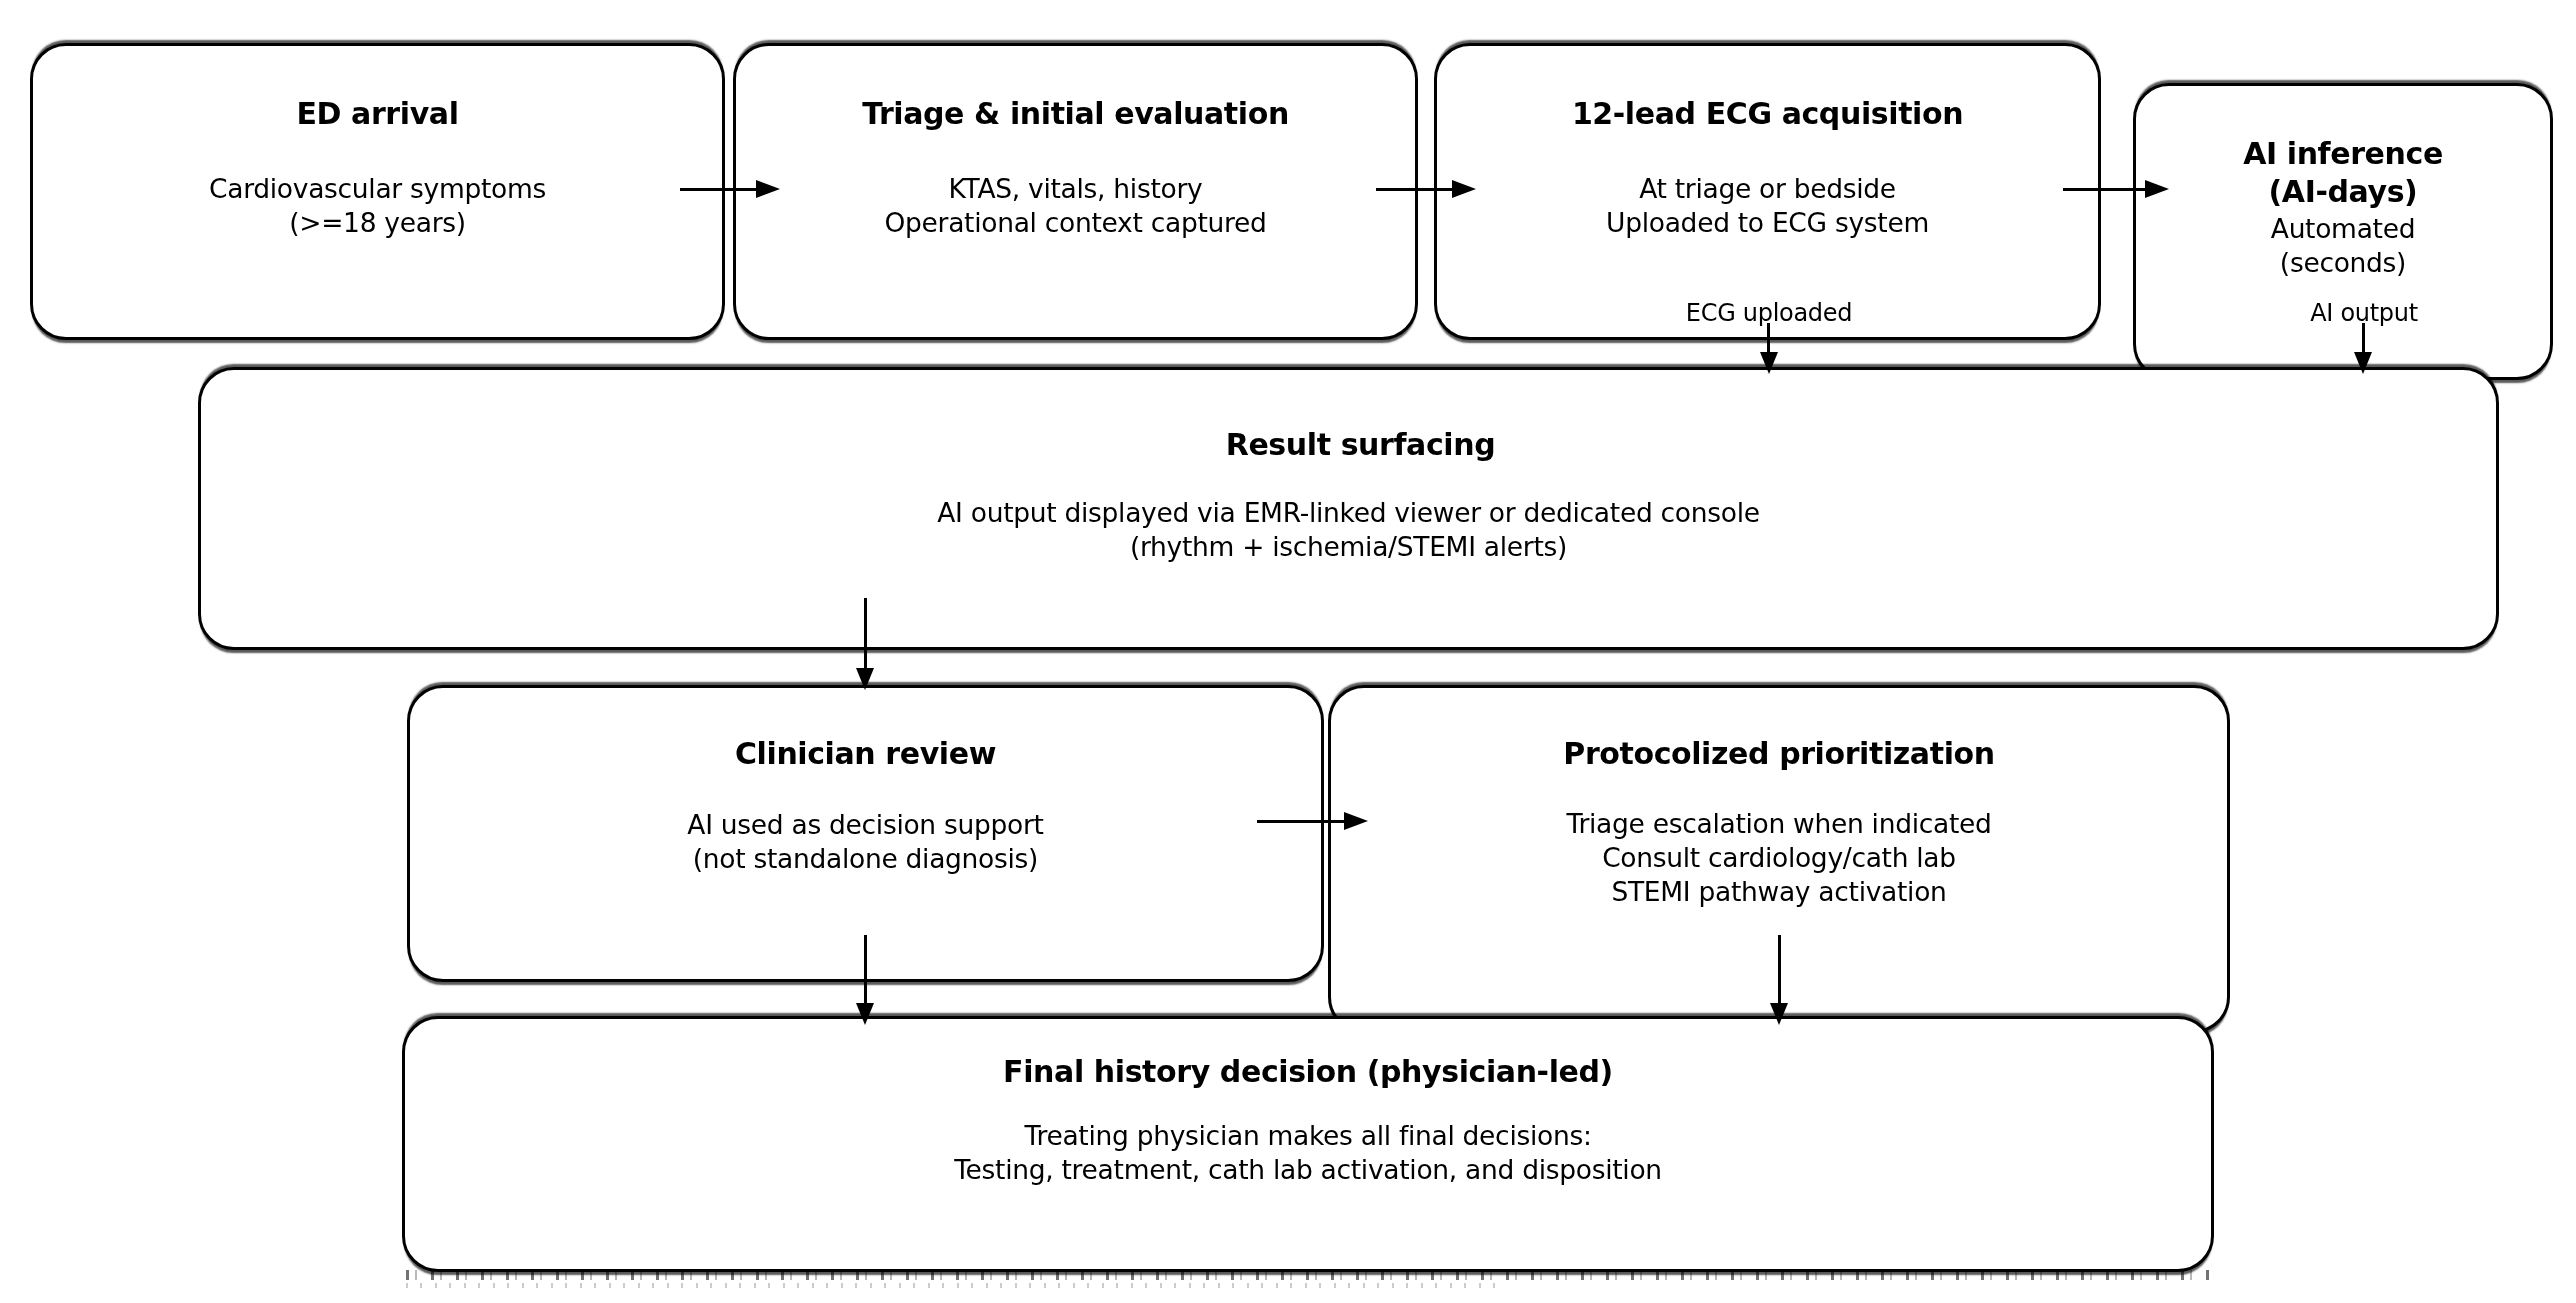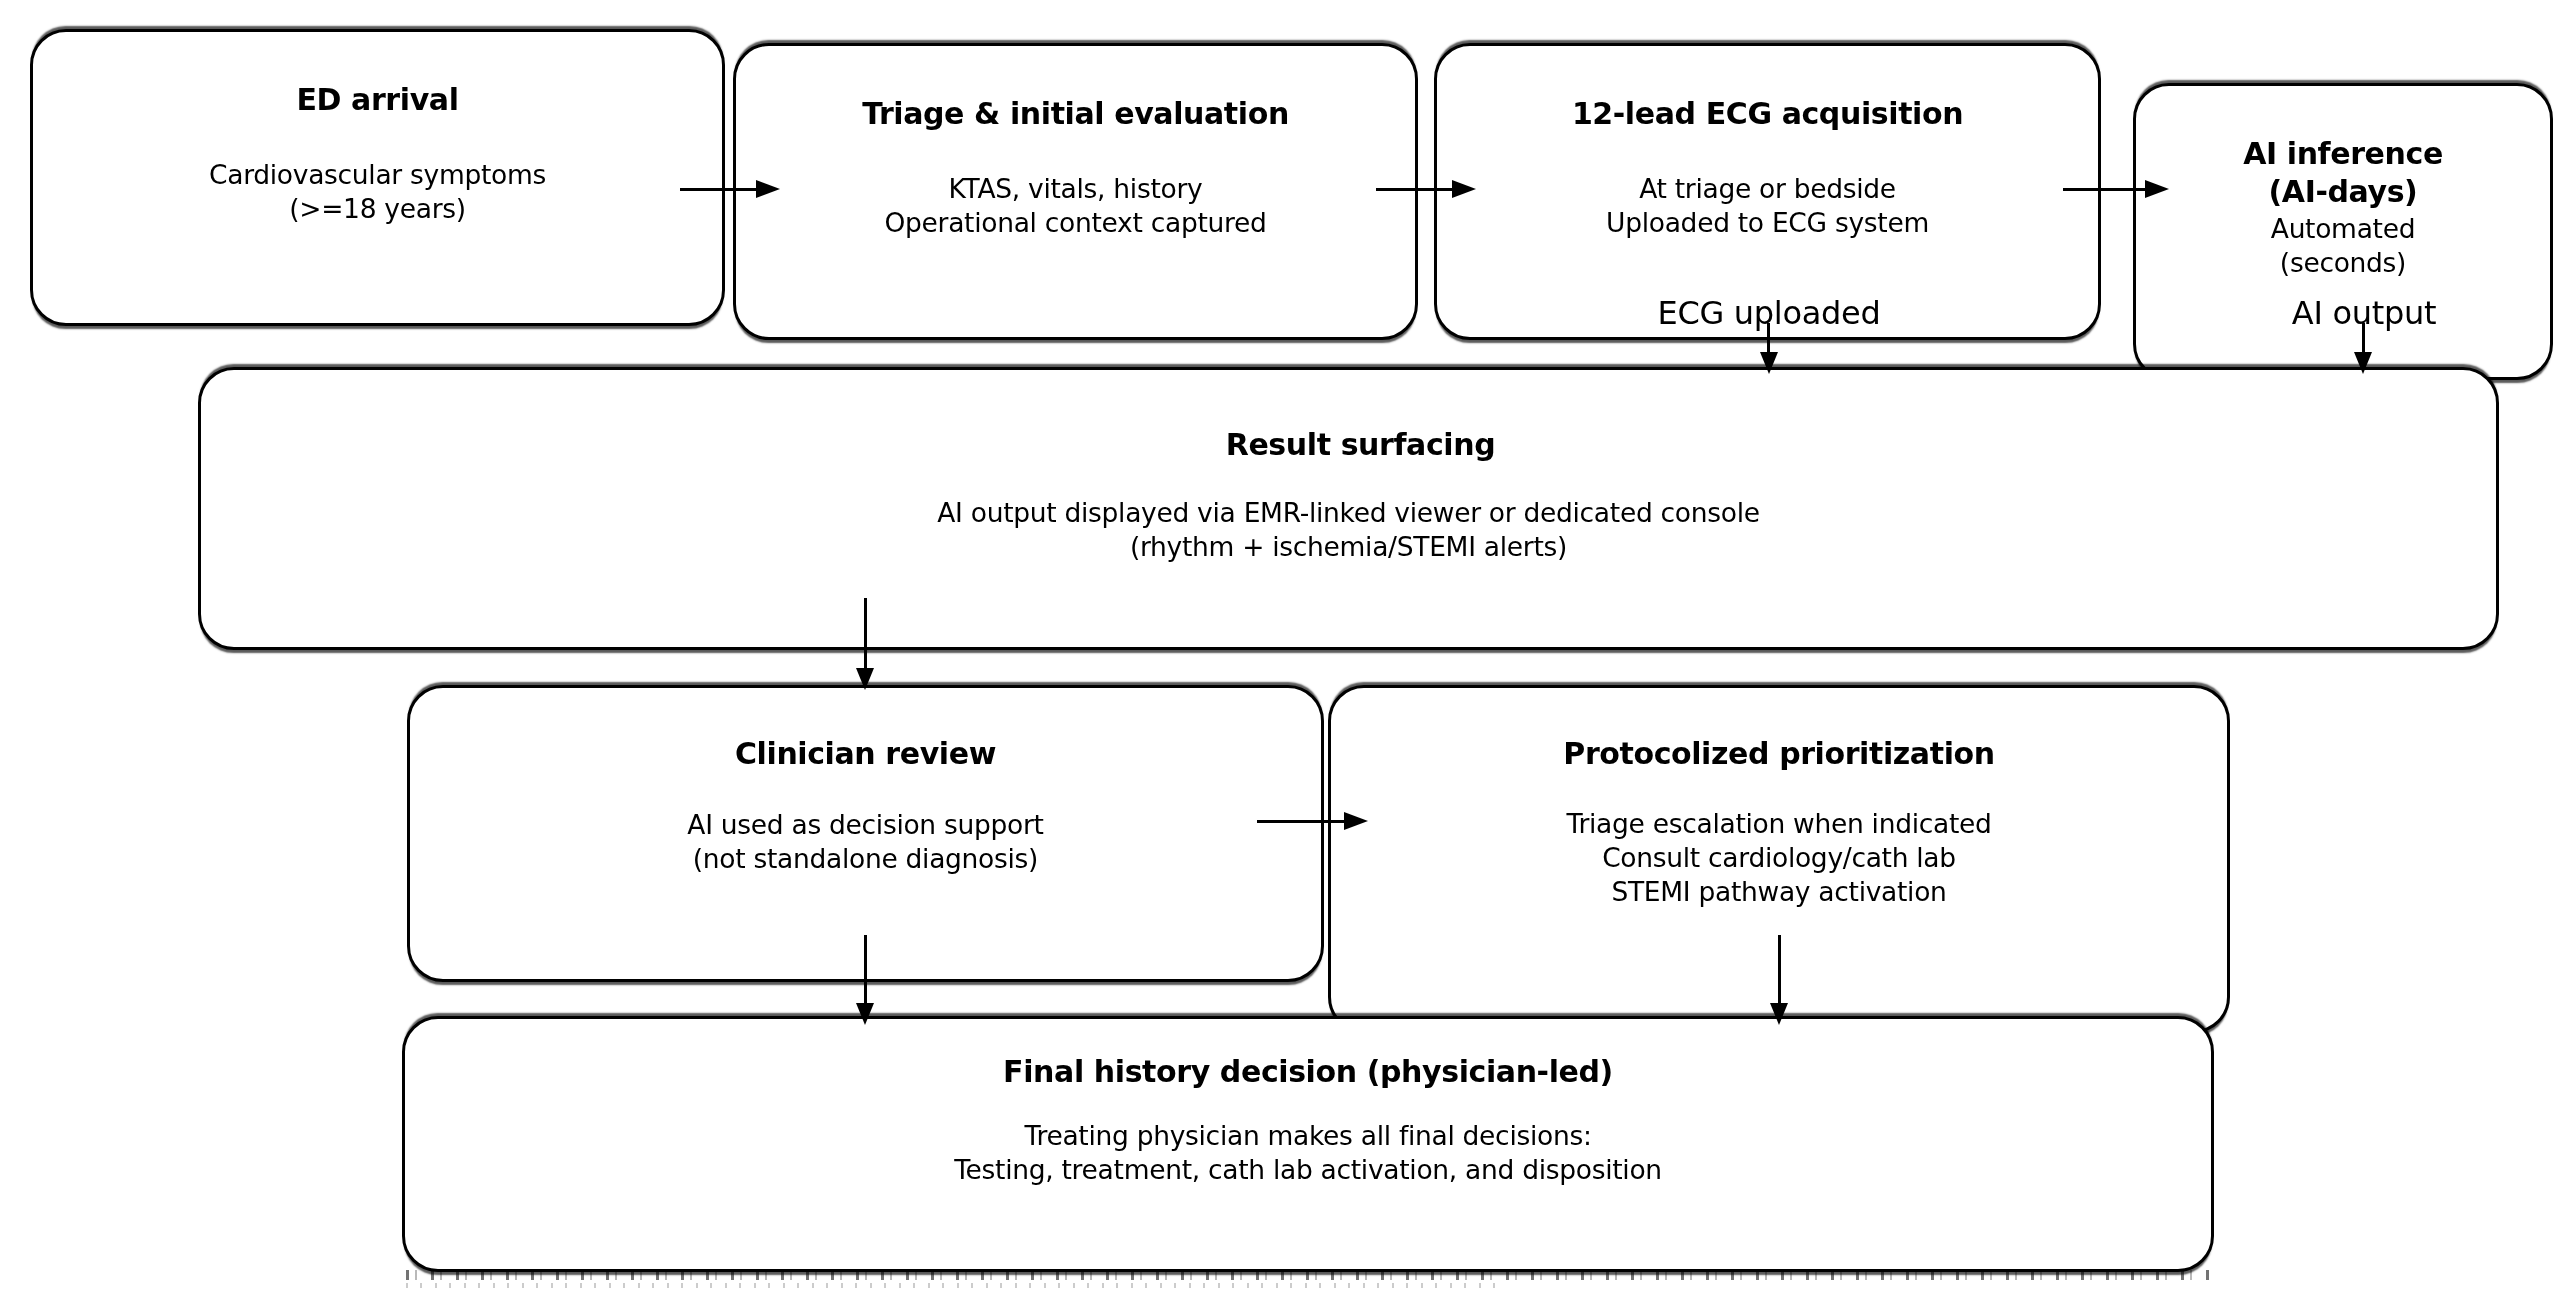--- a/index.html
+++ b/index.html
@@ -29,37 +29,37 @@
   .node-body{
     position:absolute;left:0;right:0;
     text-align:center;
     font-size:26.5px;line-height:34px;
     letter-spacing:-0.3px;
   }
   .edge-label{
     position:absolute;
     width:342px;
     text-align:center;
-    font-size:32px;line-height:31px;
+    font-size:24px;line-height:31px;
     letter-spacing:-0.3px;
   }
   .arrow{position:absolute;left:0;top:0;width:0;height:0;overflow:visible;}
   .arrow i{position:absolute;display:block;}
   .hline{height:3.4px;background:#000;}
   .vline{width:3.4px;background:#000;}
   .head-right{width:0;height:0;border-top:9.4px solid transparent;border-bottom:9.4px solid transparent;border-left:24px solid #000;}
   .head-down{width:0;height:0;border-left:9.4px solid transparent;border-right:9.4px solid transparent;border-top:22px solid #000;}
   .artifact{position:absolute;}
 </style>
 </head>
 <body>
 
 <div class="canvas">
 
-  <div class="node" style="left:30px;top:29px;width:695px;height:297px;">
+  <div class="node" style="left:30px;top:43px;width:695px;height:297px;">
     <div class="node-title" style="top:49px;">
       <div>ED arrival</div>
     </div>
     <div class="node-body" style="top:126px;">
       <div>Cardiovascular symptoms</div>
       <div>(&gt;=18 years)</div>
     </div>
   </div>
 
   <div class="node" style="left:733px;top:43px;width:685px;height:297px;">

